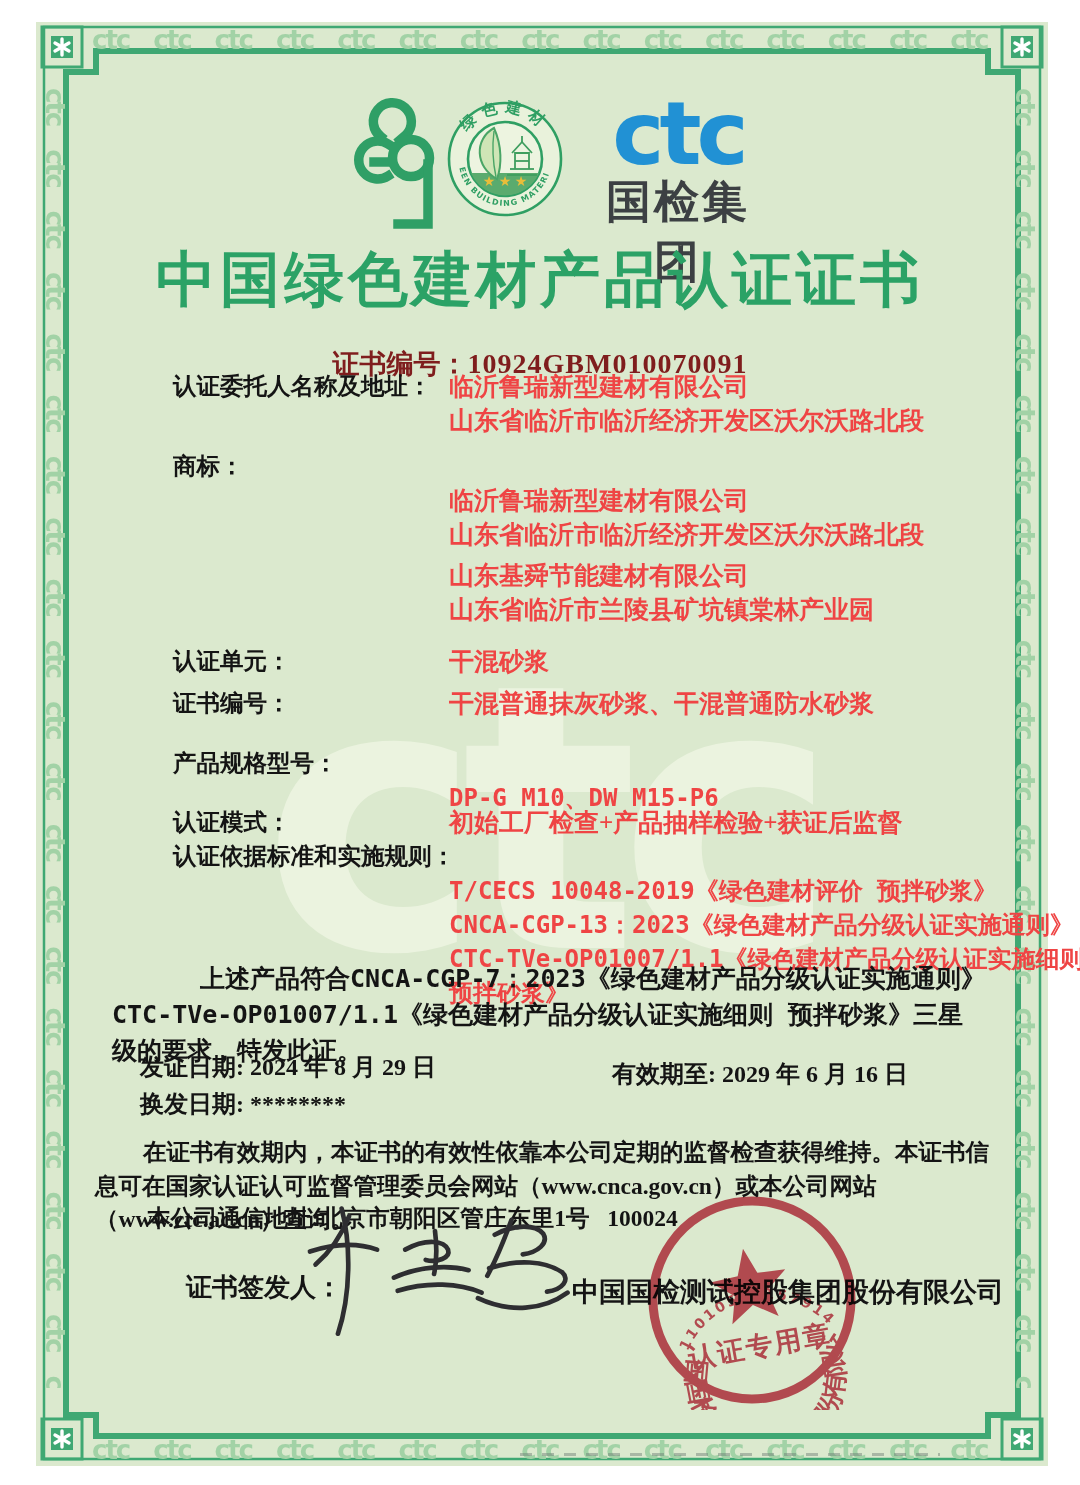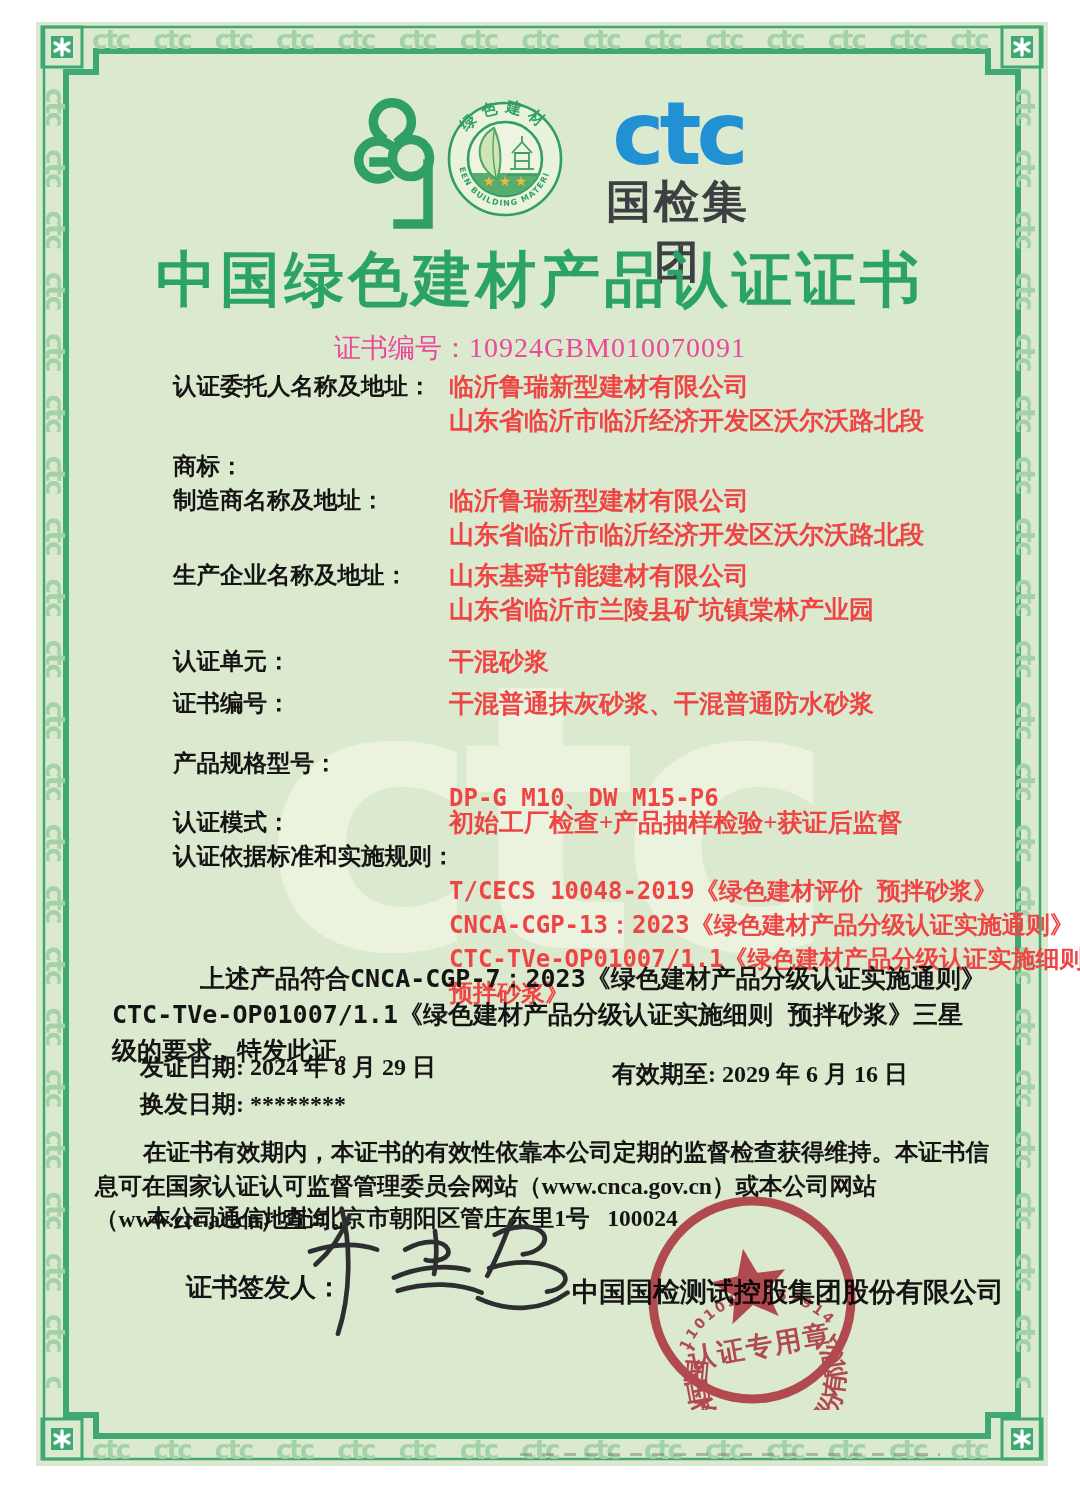--- a/index.html
+++ b/index.html
@@ -21,22 +21,22 @@
   .content{position:absolute;left:0;top:0;width:1080px;height:1485px;z-index:3;}
   .logo-gp{position:absolute;left:348px;top:92px;}
   .emblem{position:absolute;left:446px;top:100px;}
   .ctc-logo{position:absolute;left:588px;top:94px;width:180px;text-align:center;
        font-family:"DejaVu Sans",sans-serif;font-weight:900;font-size:88px;line-height:80px;
        color:#2191d4;letter-spacing:-5px;}
   .ctc-sub{position:absolute;left:588px;top:172px;width:180px;text-align:center;
        font-family:"DejaVu Sans",sans-serif;font-weight:700;font-size:45px;color:#3c4043;letter-spacing:3px;}
   .title{position:absolute;left:60px;top:240px;width:960px;text-align:center;
        font-size:60px;font-weight:700;color:#2ba266;letter-spacing:4px;}
-  .certno{position:absolute;left:60px;top:330px;width:960px;text-align:center;
-       font-size:27px;font-weight:400;color:#ec4899;}
+  .certno{position:absolute;left:60px;top:346px;width:960px;text-align:center;
+       font-size:27px;font-weight:700;color:#7f1d1d;}
   .certno .num{font-size:28px;letter-spacing:1px;}
   .flabel{position:absolute;left:173px;font-size:23.5px;font-weight:700;color:#141414;white-space:nowrap;}
   .fvalue{position:absolute;left:449px;font-size:25px;font-weight:700;color:#ef4444;white-space:nowrap;}
   .mono{font-family:"DejaVu Sans Mono","Liberation Serif",serif;font-size:24px;margin-top:35px;}
   .statement{position:absolute;left:112px;top:961px;width:876px;font-size:25px;font-weight:700;
        color:#141414;line-height:36px;text-indent:88px;
        font-family:"DejaVu Sans Mono","Liberation Serif",serif;}
   .dateline{position:absolute;font-size:24px;font-weight:700;color:#141414;white-space:nowrap;}
   .note{position:absolute;left:95px;top:1136px;width:900px;font-size:23.5px;font-weight:700;
        color:#141414;line-height:33.5px;text-indent:48px;}
@@ -152,25 +152,23 @@
     <div class="certno">
       <span>证书编号：</span><span class="num">10924GBM010070091</span>
     </div>
 
     <div class="flabel" style="top:370px">认证委托人名称及地址：</div>
     <div class="fvalue" style="top:370px">临沂鲁瑞新型建材有限公司</div>
     <div class="fvalue" style="top:404px">山东省临沂市临沂经济开发区沃尔沃路北段</div>
 
     <div class="flabel" style="top:450px">商标：</div>
 
-    <div class="flabel" style="top:484px">制造商名称及地址：</div>
     <div class="fvalue" style="top:484px">临沂鲁瑞新型建材有限公司</div>
     <div class="fvalue" style="top:518px">山东省临沂市临沂经济开发区沃尔沃路北段</div>
 
-    <div class="flabel" style="top:559px">生产企业名称及地址：</div>
     <div class="fvalue" style="top:593px">山东省临沂市兰陵县矿坑镇棠林产业园</div>
     <div class="fvalue" style="top:559px">山东基舜节能建材有限公司</div>
 
     <div class="flabel" style="top:645px">认证单元：</div>
     <div class="fvalue" style="top:645px">干混砂浆</div>
 
     <div class="flabel" style="top:687px">证书编号：</div>
     <div class="fvalue" style="top:687px">干混普通抹灰砂浆、干混普通防水砂浆</div>
 
     <div class="flabel" style="top:747px">产品规格型号：</div>

